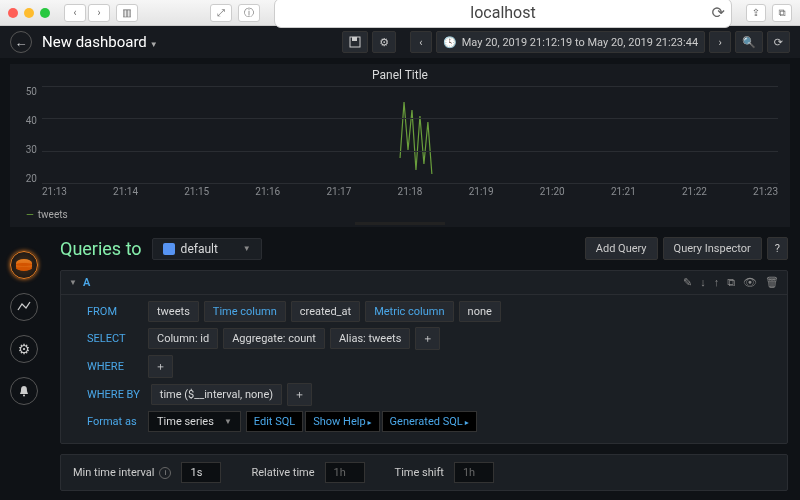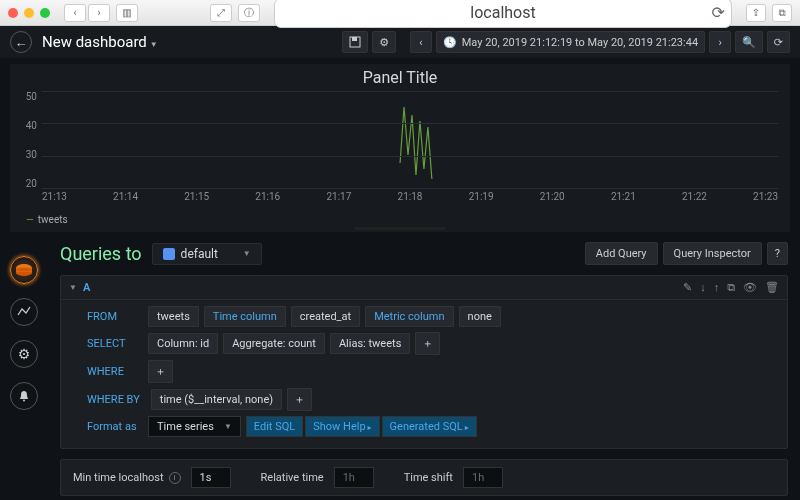--- a/index.html
+++ b/index.html
@@ -15,21 +15,21 @@
 .br-icons{display:flex;gap:6px}
 .br-ic{width:20px;height:18px;border:1px solid #ccc;border-radius:3px;display:flex;align-items:center;justify-content:center;color:#666;font-size:10px;background:#fff}
 .header{height:32px;background:#171a1f;display:flex;align-items:center;padding:0 10px;gap:10px}
 .back-circle{width:22px;height:22px;border:1px solid #555;border-radius:50%;display:flex;align-items:center;justify-content:center;font-size:13px;cursor:pointer}
 .title{font-size:15px;color:#fff;font-weight:400}
 .title-caret{font-size:8px;margin-left:3px;color:#aaa}
 .hdr-right{margin-left:auto;display:flex;gap:4px;align-items:center}
 .hdr-btn{height:22px;min-width:22px;background:#262a30;border:1px solid #333;border-radius:2px;display:flex;align-items:center;justify-content:center;padding:0 6px;font-size:11px;color:#ccc;cursor:pointer}
 .time-range{display:flex;align-items:center;gap:5px;white-space:nowrap;font-size:11px}
 .panel{margin:6px 10px 4px;background:#171a1f}
-.panel-title{text-align:center;font-size:16px;color:#d8d9da;padding:4px 0}
+.panel-title{text-align:center;font-size:12px;color:#d8d9da;padding:4px 0}
 .chart{position:relative;height:120px;margin:0 10px}
 .y-axis{position:absolute;left:0;top:0;height:98px;width:20px;display:flex;flex-direction:column;justify-content:space-between;font-size:10px;color:#8a8d91;text-align:right;padding-right:3px}
 .plot{position:absolute;left:22px;right:2px;top:0;height:98px}
 .grid-line{position:absolute;left:0;right:0;border-top:1px solid #2a2d32}
 .x-axis{position:absolute;left:22px;right:2px;top:100px;display:flex;justify-content:space-between;font-size:10px;color:#8a8d91}
 .legend{font-size:10px;color:#aaa;padding:3px 0 4px 16px}
 .legend-dash{color:#6a9f3c;margin-right:4px}
 .tab-bar{height:3px;background:#222;margin:0 auto;width:90px;position:relative;top:-2px}
 .body-area{display:flex;margin-top:10px}
 .side-rail{width:48px;display:flex;flex-direction:column;align-items:center;gap:14px;padding-top:14px}
@@ -52,21 +52,21 @@
 .qh-icons{margin-left:auto;display:flex;gap:8px;color:#888;font-size:11px}
 .qh-icons span{cursor:pointer}
 .query-rows{padding:6px 20px}
 .qrow{display:flex;align-items:center;gap:5px;margin-bottom:5px}
 .kw{color:#4aa7e8;font-size:11px;min-width:62px;padding:3px 6px}
 .seg{background:#262a30;border:1px solid #333;padding:3px 8px;font-size:11px;color:#d8d9da;border-radius:1px}
 .seg.blue{color:#4aa7e8}
 .seg.add{padding:3px 6px;cursor:pointer}
 .dropdown{display:flex;align-items:center;gap:10px;background:#0c0f12;border:1px solid #333;padding:3px 8px;font-size:11px}
 .fmt-links{display:flex;gap:2px}
-.fmt-link{color:#4aa7e8;font-size:11px;padding:3px 7px;background:#0c4a6e;border:1px solid #333;cursor:pointer}
+.fmt-link{color:#4aa7e8;font-size:11px;padding:3px 7px;background:#000000;border:1px solid #333;cursor:pointer}
 .fmt-link .caret{font-size:8px;margin-left:2px}
 .bottom-row{display:flex;gap:6px;background:#1b1f24;border:1px solid #2a2d32;padding:7px 8px;border-radius:2px}
 .br-label{color:#ccc;font-size:11px;padding:3px 4px;display:flex;align-items:center;gap:5px}
 .br-input{background:#0c0f12;border:1px solid #333;padding:3px 8px;font-size:11px;color:#d8d9da;min-width:40px}
 .info-i{display:inline-flex;width:12px;height:12px;border:1px solid #666;border-radius:50%;align-items:center;justify-content:center;font-size:8px;color:#888}
 svg{display:block}
 </style>
 </head>
 <body>
 
@@ -237,21 +237,21 @@
             <span class="fmt-link">Edit SQL</span>
             <span class="fmt-link"><span>Show Help</span><span class="caret">▸</span></span>
             <span class="fmt-link"><span>Generated SQL</span><span class="caret">▸</span></span>
           </div>
         </div>
       </div>
     </div>
 
     <div class="bottom-row">
       <span class="br-label">
-          <span>Min time localhost</span>
+          <span>Min time interval</span>
           <span class="info-i">i</span>
         </span>
       <span class="br-input">1s</span>
       <span style="width:14px"></span>
       <span class="br-label">Relative time</span>
       <span class="br-input" style="color:#666">1h</span>
       <span style="width:14px"></span>
       <span class="br-label">Time shift</span>
       <span class="br-input" style="color:#666">1h</span>
     </div>

